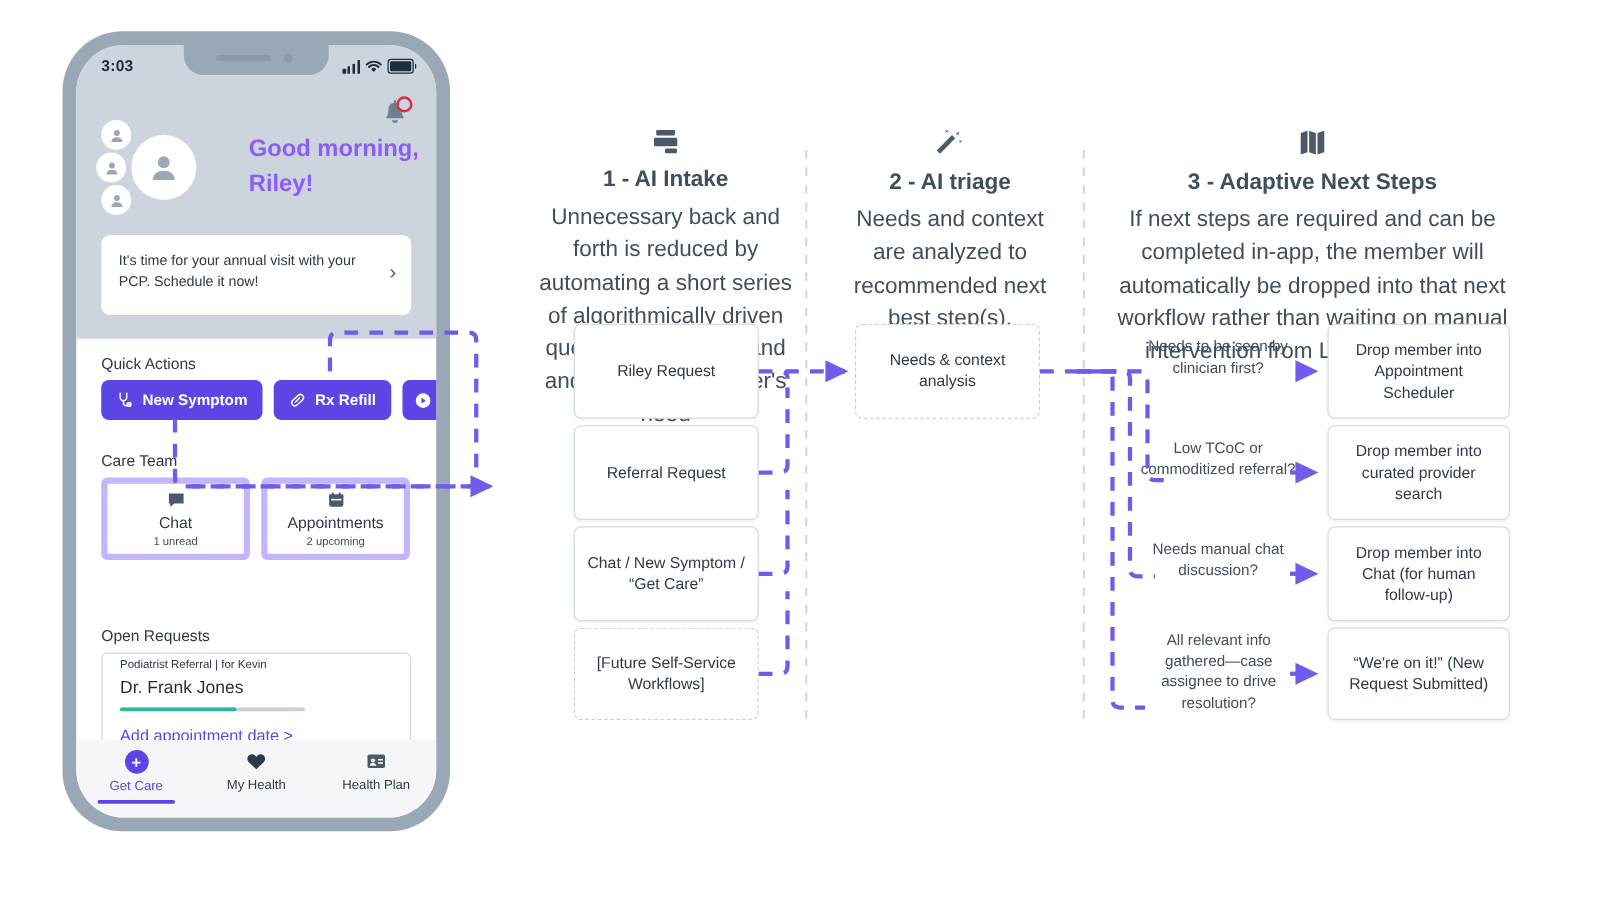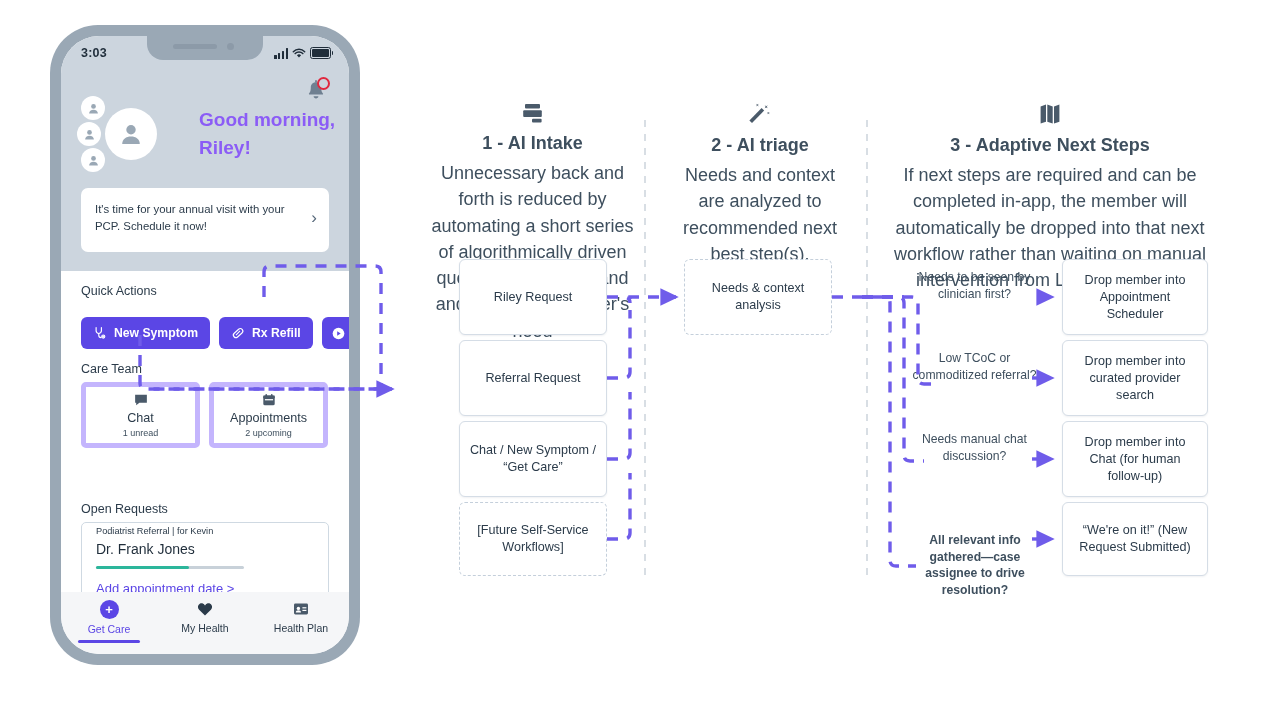--- a/index.html
+++ b/index.html
@@ -56,21 +56,21 @@
     display:flex;align-items:center;padding:0 12px 4px 14px;box-sizing:border-box;
   }
   .promo-text{flex:1;font-size:11.4px;line-height:1.45;color:#2b3b4a;}
   .chev{color:#56687a;font-size:17px;font-weight:300;padding-left:6px;}
 
   .sect-title{position:absolute;left:20px;font-size:12.5px;color:#2b3b4a;}
   .qa-title{top:248px;}
   .ct-title{top:326px;}
   .or-title{top:466px;}
 
-  .qa-row{position:absolute;left:20px;top:281px;display:flex;gap:9px;}
+  .qa-row{position:absolute;left:20px;top:268px;display:flex;gap:9px;}
   .qa-btn{
     height:32px;background:#5b46e5;border-radius:6px;color:#fff;display:flex;align-items:center;
     gap:7px;padding:0 12px;font-size:12.2px;font-weight:bold;white-space:nowrap;box-sizing:border-box;
   }
   .qa-btn.round{padding:0 9px;}
 
   .ct-row{position:absolute;left:20px;top:346px;display:flex;gap:9px;}
   .ct-card{
     width:119px;height:66px;border:5px solid #c4b5fd;border-radius:5px;background:#fff;
     display:flex;flex-direction:column;align-items:center;justify-content:center;gap:3px;box-sizing:border-box;
@@ -321,21 +321,21 @@
   <div class="node" style="left:459px;top:259px;width:148px;height:76px;">Riley Request</div>
   <div class="node" style="left:459px;top:340px;width:148px;height:76px;">Referral Request</div>
   <div class="node" style="left:459px;top:421px;width:148px;height:76px;padding:0 10px;">Chat / New Symptom / “Get Care”</div>
   <div class="node dashed" style="left:459px;top:502px;width:148px;height:74px;padding:0 10px;">[Future Self-Service Workflows]</div>
 
   <div class="node dashed" style="left:684px;top:259px;width:148px;height:76px;padding:0 12px;">Needs &amp; context analysis</div>
 
   <div class="branch-label" style="left:912px;top:269px;width:125px;">Needs to be seen by clinician first?</div>
   <div class="branch-label" style="left:912px;top:350px;width:125px;">Low TCoC or commoditized referral?</div>
   <div class="branch-label" style="left:912px;top:431px;width:125px;">Needs manual chat discussion?</div>
-  <div class="branch-label" style="left:908px;top:532px;width:134px;font-weight:bold;">All relevant info gathered—case assignee to drive resolution?</div>
+  <div class="branch-label" style="left:908px;top:504px;width:134px;">All relevant info gathered—case assignee to drive resolution?</div>
 
   <div class="node" style="left:1062px;top:259px;width:146px;height:76px;padding:0 8px;">Drop member into Appointment Scheduler</div>
   <div class="node" style="left:1062px;top:340px;width:146px;height:76px;padding:0 8px;">Drop member into curated provider search</div>
   <div class="node" style="left:1062px;top:421px;width:146px;height:76px;padding:0 8px;">Drop member into Chat (for human follow-up)</div>
   <div class="node" style="left:1062px;top:502px;width:146px;height:74px;padding:0 8px;">“We're on it!” (New Request Submitted)</div>
 
   <svg class="overlay">
     <defs>
       <marker id="ar" markerWidth="6" markerHeight="6" refX="4.6" refY="3" orient="auto">
         <path d="M0,0.4 L5.4,3 L0,5.6 z" fill="#6f5cea"></path>

